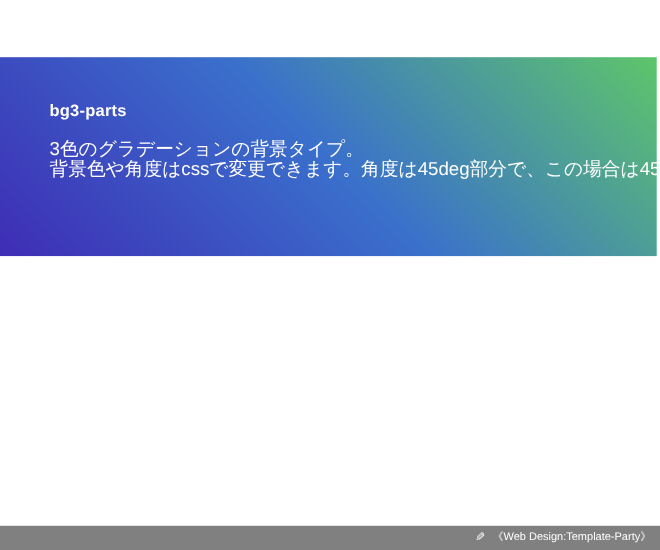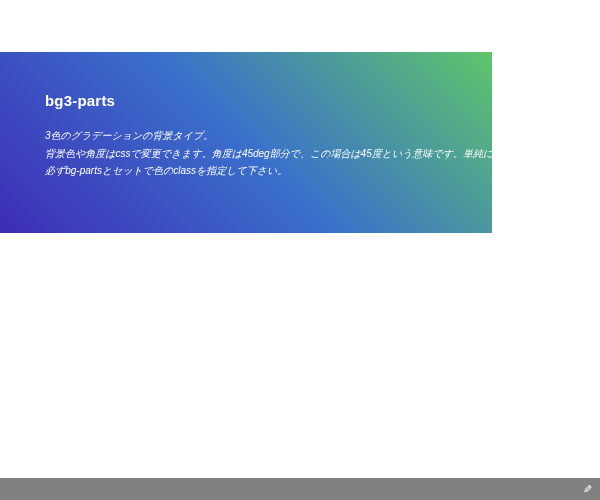--- a/index.html
+++ b/index.html
@@ -12,37 +12,36 @@
     position: relative;
     width: 600px;
     height: 500px;
     overflow: hidden;
     background: #ffffff;
   }
   .banner {
     position: absolute;
     top: 52px;
     left: 0;
-    width: 492px;
+    width: 597px;
     height: 181px;
     box-sizing: border-box;
     padding: 40px 45px 0 45px;
     background: linear-gradient(45deg, #3e2db5, #3a70cc 50%, #5ec56a);
     color: #ffffff;
   }
   .banner h2 {
     margin: 0 0 18px 0;
     font-size: 15px;
     font-weight: bold;
     letter-spacing: 0.2px;
   }
   .banner .desc {
-    font-size: 10px;
+    font-size: 17px;
     line-height: 17.5px;
-    font-style: italic;
   }
   .banner .desc .line {
     white-space: nowrap;
   }
   .main-empty {
     position: absolute;
     top: 233px;
     left: 0;
     width: 600px;
     height: 245px;
@@ -79,25 +78,25 @@
 </head>
 <body>
 
 <div class="page">
 
   <div class="banner">
     <h2>bg3-parts</h2>
     <div class="desc">
       <div class="line">3色のグラデーションの背景タイプ。</div>
       <div class="line">背景色や角度はcssで変更できます。角度は45deg部分で、この場合は45度という意味です。単純に上から下へ向けて使いたいなら</div>
-      <div class="line">必ずbg-partsとセットで色のclassを指定して下さい。</div>
     </div>
   </div>
 
   <div class="main-empty"></div>
 
   <div class="footer">
     <a href="#">
       <span class="pencil">✎</span>
+      <span>《Web Design:Template-Party》</span>
     </a>
   </div>
 
 </div>
 
 </body></html>

